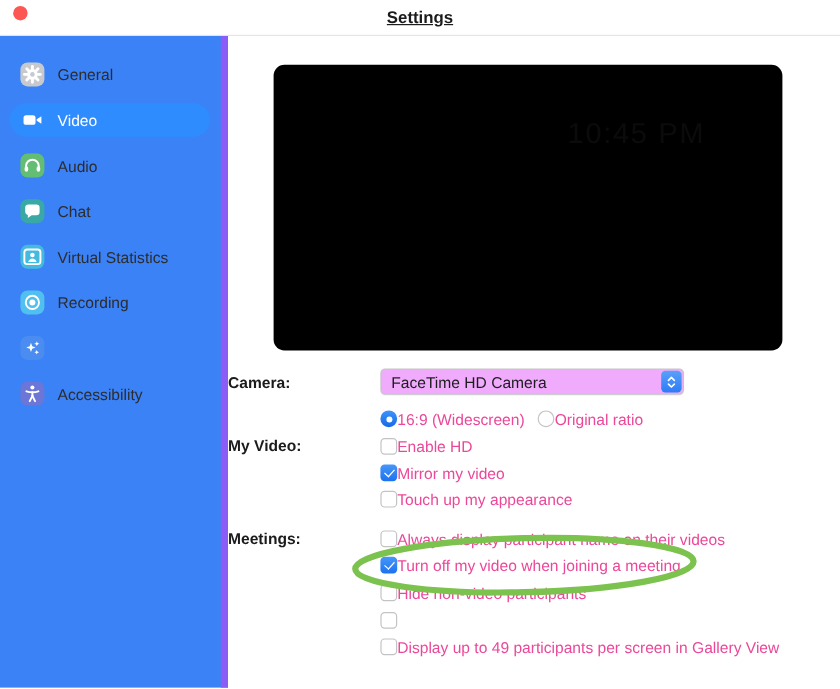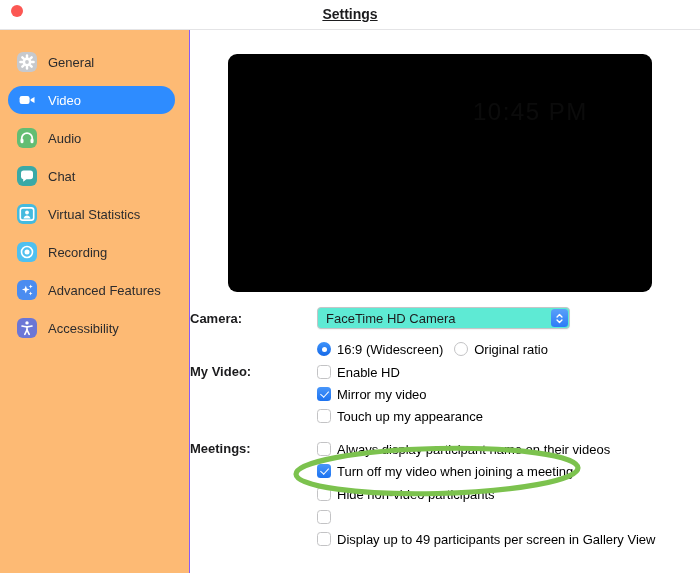--- a/index.html
+++ b/index.html
@@ -8,21 +8,21 @@
     font-family:"Liberation Sans","DejaVu Sans",sans-serif;
     background:#ffffff; color:#1d1d1f; overflow:hidden;
     -webkit-font-smoothing:antialiased;
   }
   
   .titlebar { position:relative; height:30px; background:#fff; border-bottom:1px solid #e4e4e6;text-decoration:underline; }
   .traffic-close { position:absolute; left:11px; top:5px; width:12px; height:12px; border-radius:50%; background:#fc5753; }
   .win-title { text-align:center; line-height:29px; font-size:14px; font-weight:bold; color:#1b1b1d; }
   
   .app { display:flex; height:543px; }
-  .sidebar { width:190px; border-right:1px solid #8b5cf6; padding-top:13px; background:#fdba74; flex:none; }
+  .sidebar { width:190px; border-right:6px solid #8b5cf6; padding-top:13px; background:#3b82f6; flex:none; }
   .side-item { height:38px; display:flex; align-items:center; }
   .side-pill { display:flex; align-items:center; height:28px; width:167px; margin-left:8px; border-radius:14px; padding-left:9px; }
   .side-item.selected .side-pill { background:#2e8cff; }
   .side-icon { width:20px; height:20px; border-radius:6px; flex:none; display:flex; align-items:center; justify-content:center; }
   .side-icon svg { width:20px; height:20px; display:block; }
   .side-item.selected .side-icon { background:transparent; }
   .side-label { margin-left:11px; font-size:13px; color:#2c2c2e; white-space:nowrap; }
   .side-item.selected .side-label { color:#fff; }
   .ic-general { background:#c7c9cd; }
   .ic-audio { background:#63bd73; }
@@ -31,23 +31,23 @@
   .ic-rec { background:#4fc0f0; }
   .ic-adv { background:#4a8cf0; }
   .ic-stats { background:#b269d6; }
   .ic-acc { background:#6b76d6; }
   
   .content { position:relative; flex:1; background:#fff; }
   .preview { position:absolute; left:38px; top:24px; width:424px; height:238px; background:#000; border-radius:9px; overflow:hidden; }
   .preview-clock { position:absolute; left:245px; top:44px; font-size:24px; font-weight:300; letter-spacing:1.5px; color:rgba(255,255,255,0.045); }
   .row-label { position:absolute; width:117px; text-align:left; font-size:13px; font-weight:bold; color:#1b1b1d; white-space:nowrap; }
   .ctrl-row { position:absolute; left:127px; display:flex; align-items:center; height:16px; }
-  .ctrl-row .lbl { font-size:13px; color:#000000; margin-left:6px; white-space:nowrap; }
-  
-  .dropdown { position:absolute; left:127px; top:277px; width:253px; height:22px; border:1px solid #c5c5c7; border-radius:4px; background:#5eead4; display:flex; align-items:center; box-shadow:0 0.5px 1px rgba(0,0,0,0.05); }
+  .ctrl-row .lbl { font-size:13px; color:#ec4899; white-space:nowrap; }
+  
+  .dropdown { position:absolute; left:127px; top:277px; width:253px; height:22px; border:1px solid #c5c5c7; border-radius:4px; background:#f0abfc; display:flex; align-items:center; box-shadow:0 0.5px 1px rgba(0,0,0,0.05); }
   .dropdown .dd-text { font-size:13px; padding-left:8px; color:#1d1d1f; flex:1; white-space:nowrap; overflow:hidden; }
   .dd-stepper { width:17px; height:18px; margin-right:1.5px; border-radius:3.5px; background:linear-gradient(#5aa0f9,#2c7cf7); display:flex; align-items:center; justify-content:center; flex:none; }
   .dd-stepper svg { width:13px; height:13px; display:block; }
   
   .radio { width:14px; height:14px; border-radius:50%; background:#fff; border:1px solid #c3c3c5; flex:none; position:relative; }
   .radio.on { background:linear-gradient(#3f94fb,#1569e8); border:none; }
   .radio.on::after { content:""; position:absolute; left:4.5px; top:4.5px; width:5px; height:5px; border-radius:50%; background:#fff; }
   
   .checkbox { width:14px; height:14px; border-radius:3.5px; background:#fff; border:1px solid #c3c3c5; flex:none; position:relative; }
   .checkbox.on { background:linear-gradient(#4896fa,#1c72f0); border:none; }
@@ -152,21 +152,20 @@
 
     <div class="side-item">
       <div class="side-pill">
         <span class="side-icon ic-adv">
           <svg viewBox="0 0 20 20" fill="#fff">
               <path d="M8.8 5.6l1.05 2.85L12.7 9.5l-2.85 1.05L8.8 13.4l-1.05-2.85L4.9 9.5l2.85-1.05z"></path>
               <path d="M13.7 4.4l.6 1.5 1.5.6-1.5.6-.6 1.5-.6-1.5-1.5-.6 1.5-.6z"></path>
               <path d="M13.6 11.6l.55 1.4 1.4.55-1.4.55-.55 1.4-.55-1.4-1.4-.55 1.4-.55z"></path>
             </svg>
         </span>
-        <span class="side-label">Advanced Features</span>
       </div>
     </div>
 
 
     <div class="side-item">
       <div class="side-pill">
         <span class="side-icon ic-acc">
           <svg viewBox="0 0 20 20" fill="none" stroke="#fff" stroke-width="1.6" stroke-linecap="round">
               <circle cx="10" cy="4.9" r="1.7" fill="#fff" stroke="none"></circle>
               <path d="M5 8.1c3.3 1 6.7 1 10 0"></path>

